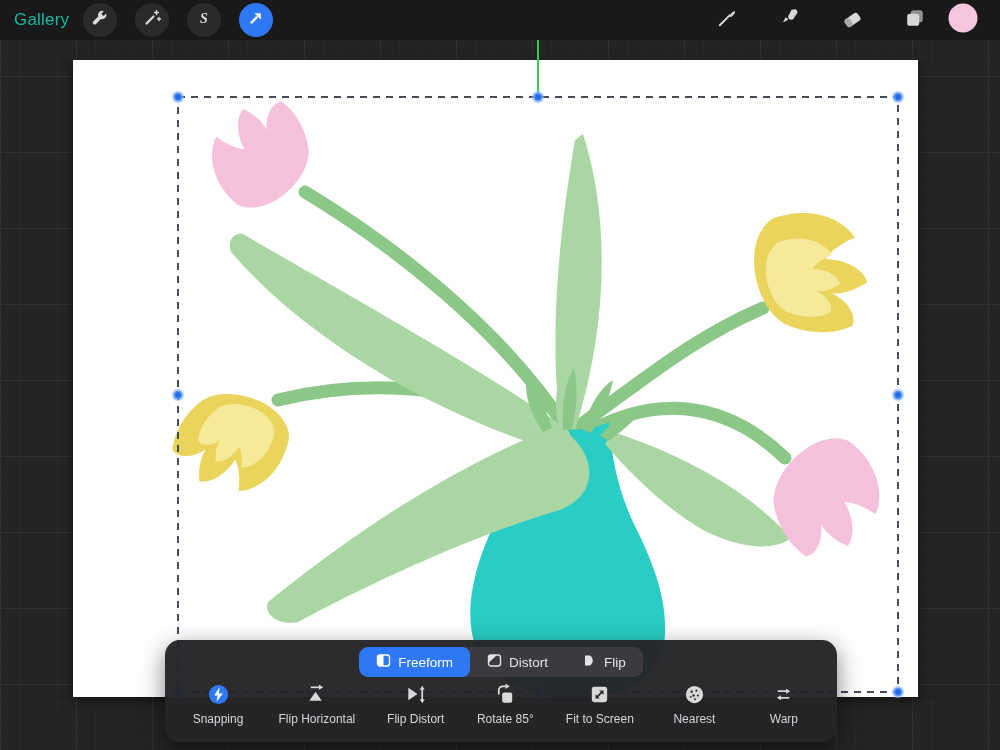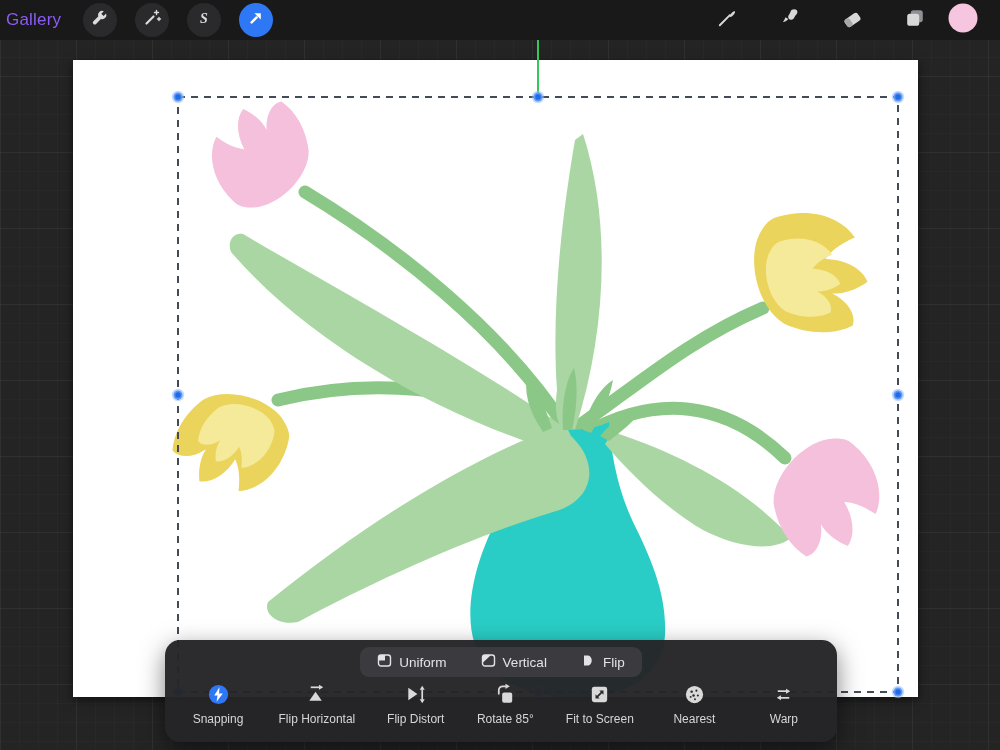--- a/index.html
+++ b/index.html
@@ -14,21 +14,21 @@
       linear-gradient(90deg, rgba(255,255,255,0.02) 1px, transparent 1px);
     background-size:76px 76px,76px 76px,19px 19px,19px 19px;
     position:relative;
   }
 
   
   .topbar {
     position:absolute; top:0; left:0; width:1000px; height:40px;
     background:#191919; z-index:40; display:flex; align-items:center;
   }
-  .gallery-label { color:#8b5cf6; font-size:17px; margin-left:6px; letter-spacing:.2px; }
+  .gallery-label { color:#14b8a6; font-size:17px; margin-left:14px; letter-spacing:.2px; }
   .tool-circle {
     width:34px; height:34px; border-radius:50%; background:#2a2a2c;
     display:flex; align-items:center; justify-content:center;
     position:absolute; top:3px;
   }
   .tool-circle.active { background:#2F78F5; }
   .right-icon { position:absolute; top:7px; width:26px; height:26px;
     display:flex; align-items:center; justify-content:center; }
 
   
@@ -193,39 +193,39 @@
       <circle cx="465" cy="632" r="4.5" fill="#1F6BE5"></circle>
       <circle cx="825" cy="632" r="4.5" fill="#1F6BE5"></circle>
     </g>
   </svg>
 </div>
 
 <div class="panel">
   <div class="mode-row">
     <div class="segmented">
 
-
-      <div class="segment">
-        <span style="color:#e3e3e5">
+      <div class="segment active">
+        <span style="color:#fff">
           <svg width="15" height="15" viewBox="0 0 15 15">
             <rect x="1.5" y="2" width="12" height="11" rx="2.5" fill="none" stroke="currentColor" stroke-width="1.4"></rect>
-            <path d="M4 2h4v5.5H1.5V4.5A2.5 2.5 0 0 1 4 2z" fill="currentColor"></path>
+            <path d="M4 2h3.5v11H4a2.5 2.5 0 0 1-2.5-2.5v-6A2.5 2.5 0 0 1 4 2z" fill="currentColor"></path>
           </svg>
         </span>
-        <span>Uniform</span>
+        <span>Freeform</span>
       </div>
+
 
       <div class="segment">
         <span style="color:#e3e3e5">
           <svg width="15" height="15" viewBox="0 0 15 15">
             <rect x="1.5" y="2" width="12" height="11" rx="2.5" fill="none" stroke="currentColor" stroke-width="1.4"></rect>
             <path d="M4 2h6L1.5 10V4.5A2.5 2.5 0 0 1 4 2z" fill="currentColor"></path>
           </svg>
         </span>
-        <span>Vertical</span>
+        <span>Distort</span>
       </div>
 
       <div class="segment">
         <span style="color:#e3e3e5">
           <svg width="15" height="15" viewBox="0 0 15 15">
             <path d="M3 2.5h4.5a5.5 5.5 0 0 1 0 10H3z" fill="currentColor"></path>
           </svg>
         </span>
         <span>Flip</span>
       </div>

